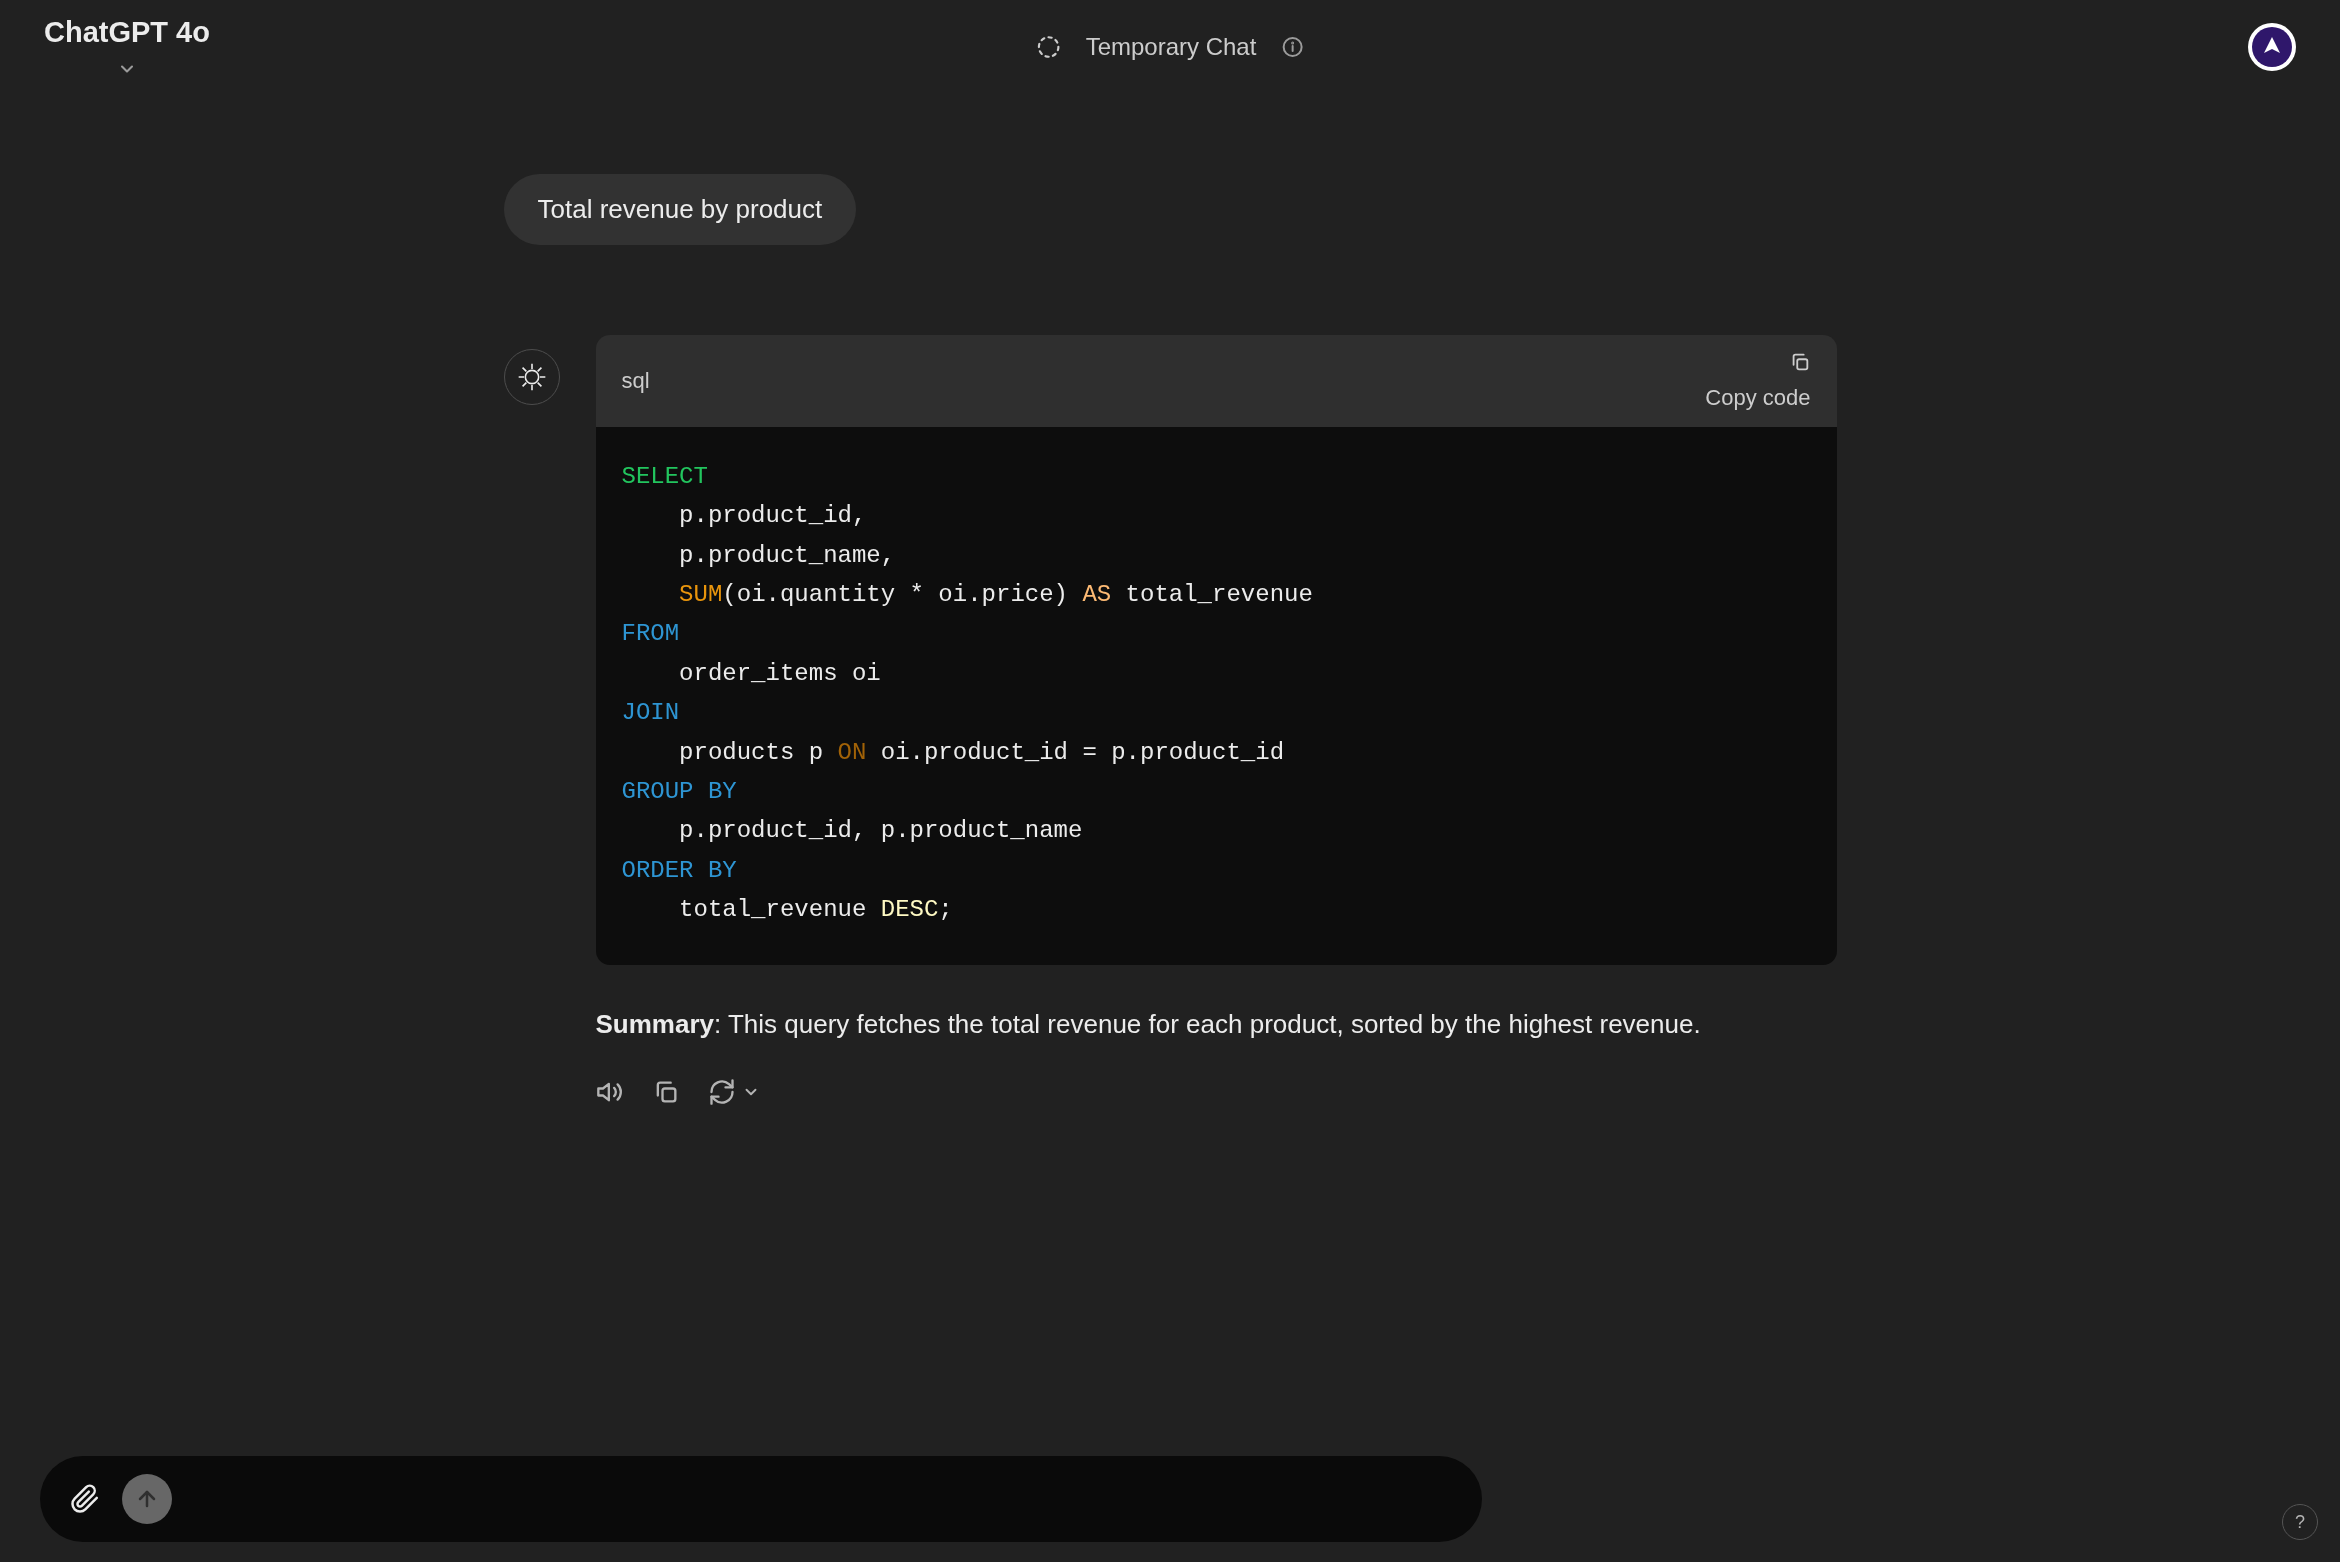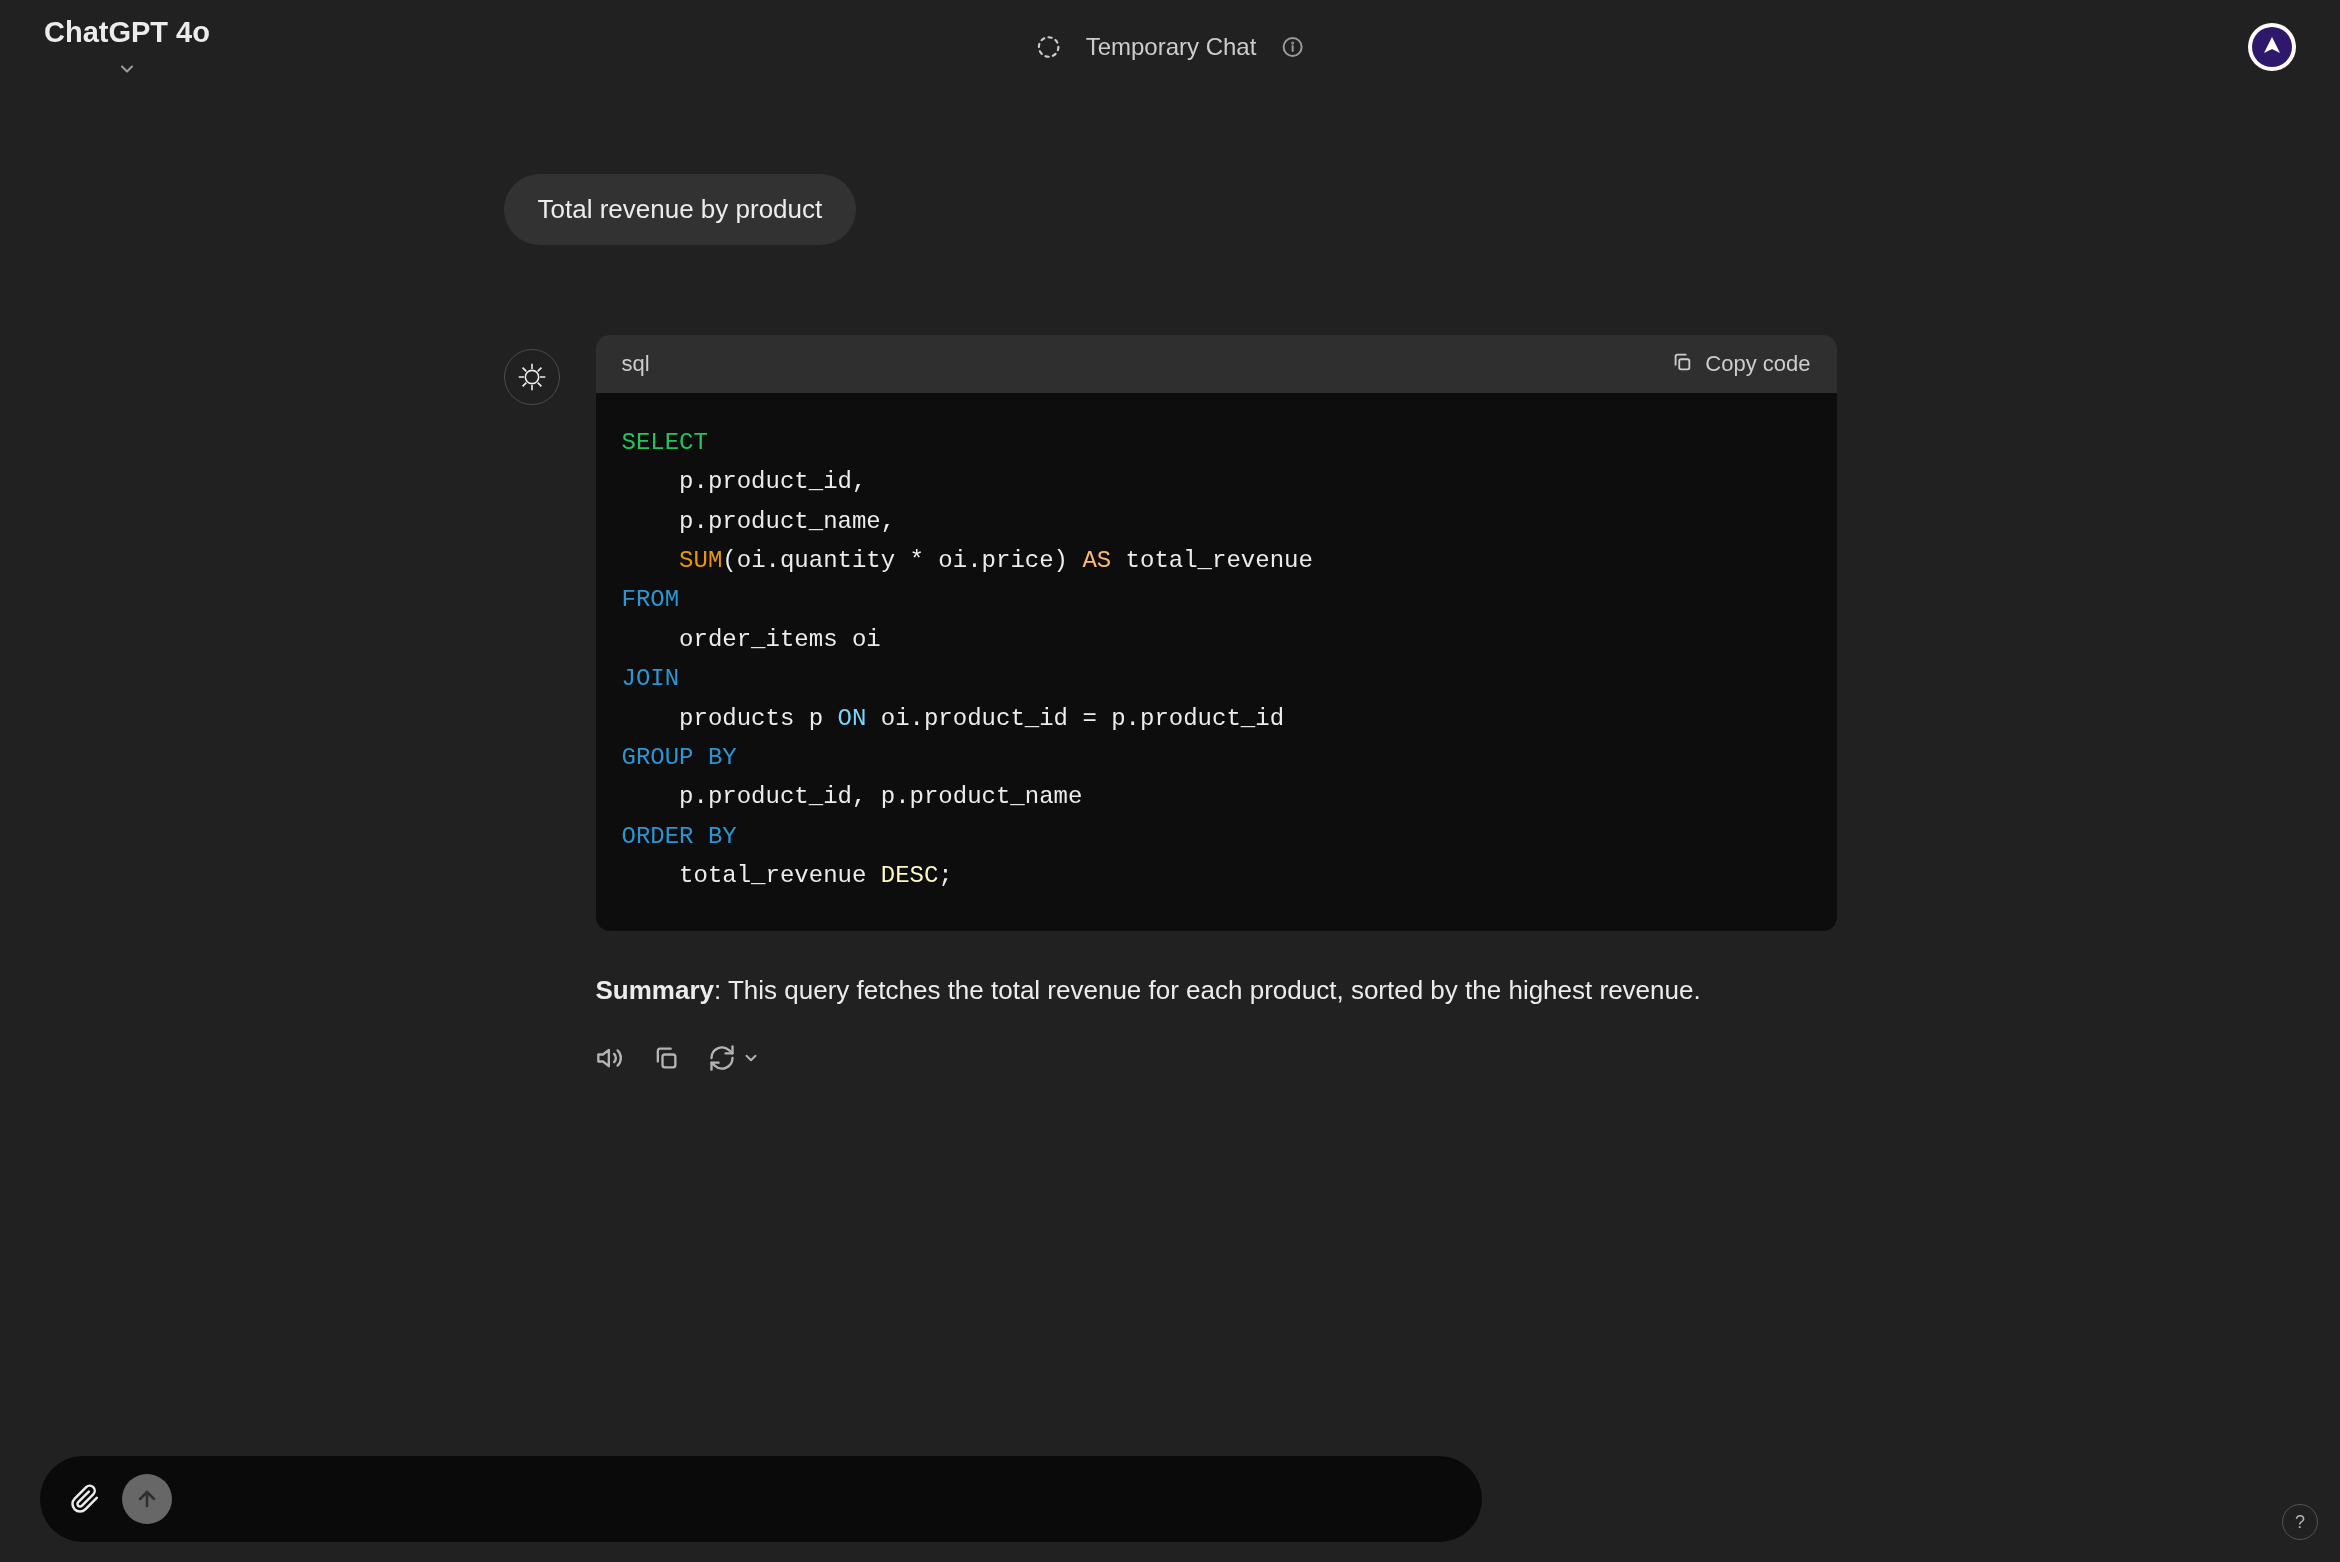--- a/index.html
+++ b/index.html
@@ -144,24 +144,25 @@
     display: flex;
     justify-content: space-between;
     align-items: center;
     padding: 16px 26px;
     font-size: 22px;
     color: #cdcdcd;
   }
   
   .copy-code-btn {
     display: flex;
-    align-items: flex-start;
+    align-items: flex-end;
     gap: 12px;
     cursor: pointer;
     color: #cdcdcd;
+    flex-direction: column;
   }
   
   .copy-icon {
     width: 22px;
     height: 22px;
   }
   
   .code-body {
     background-color: #0d0d0d;
     padding: 30px 26px 36px 26px;
@@ -171,21 +172,21 @@
     color: #ececec;
     white-space: pre;
     overflow-x: auto;
   }
   
   .kw-select { color: #22c55e; }
   .kw-sum { color: #e9950c; }
   .kw-as { color: #fdba74; }
   .kw-from { color: #2e95d3; }
   .kw-join { color: #2e95d3; }
-  .kw-on { color: #7dd3fc; }
+  .kw-on { color: #a16207; }
   .kw-group { color: #2e95d3; }
   .kw-order { color: #2e95d3; }
   .kw-desc { color: #fef9c3; text-align: right; }
   
   
   .summary-line {
     font-size: 26px;
     line-height: 1.5;
     color: #ececec;
     margin-bottom: 34px;

